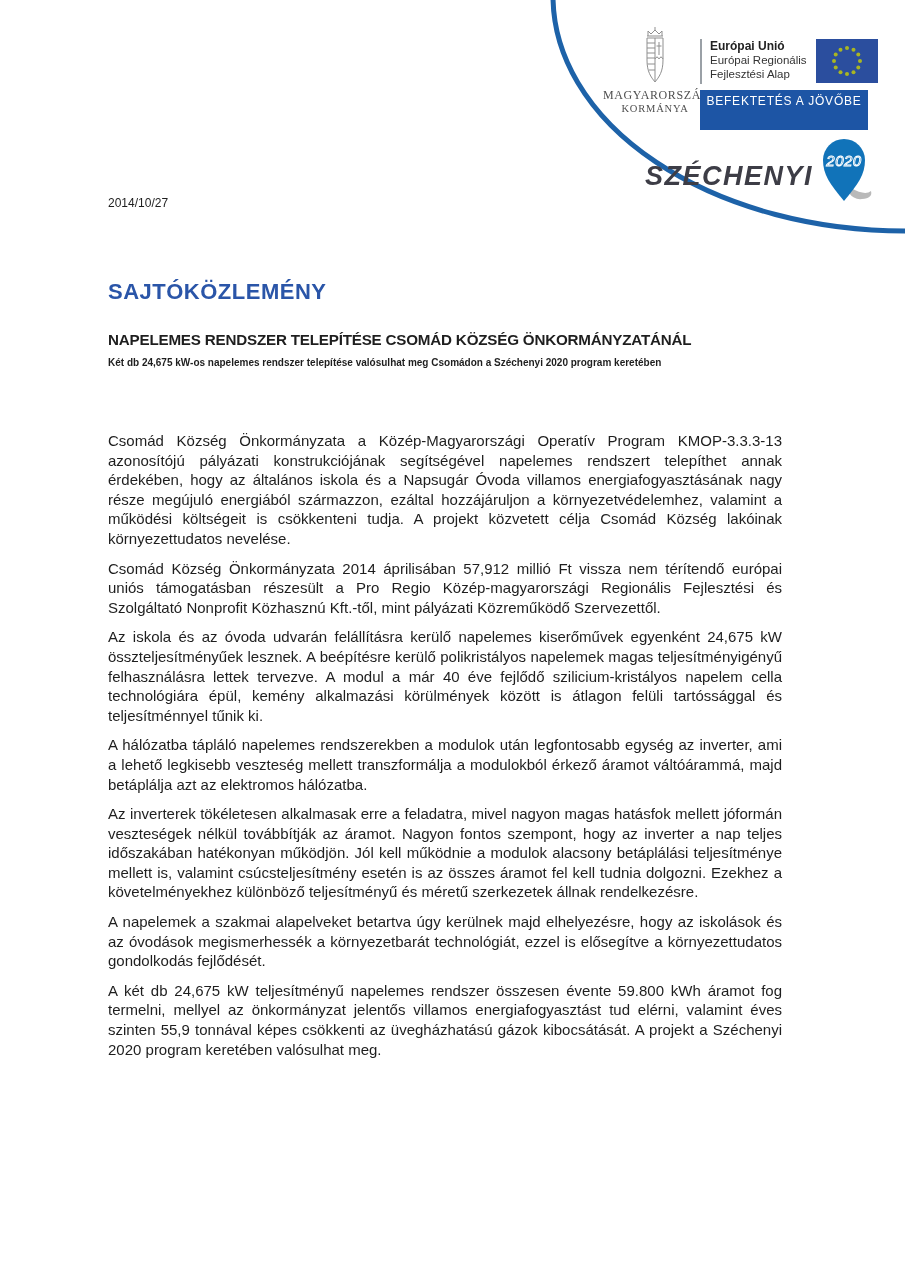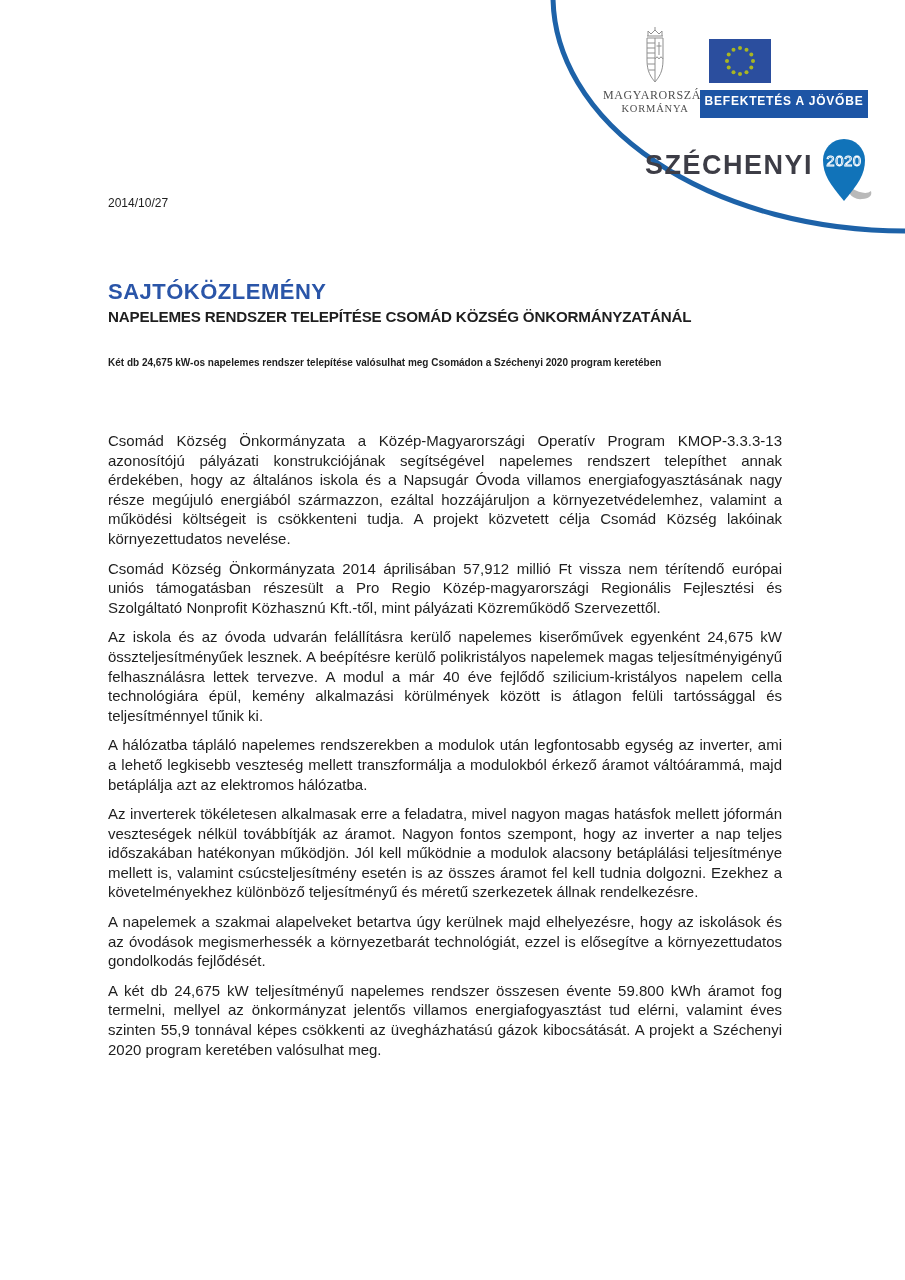--- a/index.html
+++ b/index.html
@@ -20,34 +20,34 @@
   .gov-crest{display:block;margin:0 auto 4px auto;}
   .gov-line1{font-family:"Liberation Serif","DejaVu Serif",serif;font-size:12px;letter-spacing:0.6px;white-space:nowrap;}
   .gov-line2{font-family:"Liberation Serif","DejaVu Serif",serif;font-size:10.5px;letter-spacing:0.8px;white-space:nowrap;}
 
   .eu-block{position:absolute;left:700px;top:39px;display:flex;align-items:flex-start;}
   .eu-text{border-left:2px solid var(--divider_gray);padding-left:8px;height:45px;}
   .eu-l1{font-size:12px;font-weight:bold;line-height:14px;color:#222;white-space:nowrap;}
   .eu-l2,.eu-l3{font-size:11.5px;line-height:14px;color:#333;white-space:nowrap;}
   .eu-flag{margin-left:9px;display:block;}
 
-  .banner{position:absolute;left:700px;top:90px;width:168px;height:28px;background:var(--banner_blue);
-          color:#fff;font-size:12px;font-weight:bold;letter-spacing:0.8px;text-align:center;line-height:22px;white-space:nowrap;}
+  .banner{position:absolute;left:700px;top:90px;width:168px;height:40px;background:var(--banner_blue);
+          color:#fff;font-size:12px;font-weight:normal;letter-spacing:0.8px;text-align:center;line-height:22px;white-space:nowrap;}
 
-  .szechenyi{position:absolute;left:645px;top:150px;display:flex;align-items:flex-start;}
+  .szechenyi{position:absolute;left:645px;top:150px;display:flex;align-items:center;font-style:italic;}
   .szechenyi-word{font-size:27px;font-weight:bold;color:var(--szechenyi_dark);letter-spacing:1.5px;line-height:30px;}
   .pin-wrap{position:relative;margin-left:6px;margin-top:-12px;width:56px;height:64px;}
   .pin-svg{position:absolute;left:0;top:0;}
 
   
   .doc{position:absolute;left:108px;width:690px;}
   .date-line{top:196px;font-size:12px;}
   .org-line{top:224px;font-size:15px;font-weight:bold;}
   .title-line{top:279px;font-size:22px;font-weight:bold;color:var(--heading_blue);letter-spacing:0.5px;}
-  .subtitle-line{top:308px;font-size:15.2px;font-weight:bold;letter-spacing:-0.2px;white-space:nowrap;}
+  .subtitle-line{top:331px;font-size:15.2px;font-weight:bold;letter-spacing:-0.2px;white-space:nowrap;}
   .lead-line{top:353px;font-size:10px;font-weight:bold;text-align:justify;line-height:20px;}
   .body-block{top:431px;font-size:15px;line-height:19.6px;text-align:justify;}
   .body-block p{margin:0 16px 10px 0;}
 </style>
 </head>
 <body>
 
 <div class="page">
 
   <svg class="curve-svg" viewBox="0 0 905 245" aria-hidden="true">
@@ -65,20 +65,25 @@
         <path d="M 7 17 H 15 M 7 22 H 15 M 7 27 H 15 M 7 32 H 15 M 7.5 38 H 15 M 9 44 H 15"></path>
         <path d="M 19 16 V 29 M 16.5 20 H 21.5"></path>
         <path d="M 15 33 q 2 -4 4 0 q 2 -4 4 0"></path>
       </g>
     </svg>
     <div class="gov-line1">MAGYARORSZÁG</div>
     <div class="gov-line2">KORMÁNYA</div>
   </div>
 
   <div class="eu-block">
+    <div class="eu-text">
+      <div class="eu-l1">Európai Unió</div>
+      <div class="eu-l2">Európai Regionális</div>
+      <div class="eu-l3">Fejlesztési Alap</div>
+    </div>
     <svg class="eu-flag" width="62" height="44" viewBox="0 0 62 44" aria-hidden="true">
       <rect x="0" y="0" width="62" height="44" fill="var(--flag_blue)"></rect>
       <g fill="var(--star_green)">
         <circle cx="44" cy="22" r="2"></circle>
           <circle cx="42.3" cy="28.5" r="2"></circle>
         <circle cx="37.5" cy="33.3" r="2"></circle>
           <circle cx="31" cy="35" r="2"></circle>
         <circle cx="24.5" cy="33.3" r="2"></circle>
           <circle cx="19.7" cy="28.5" r="2"></circle>
         <circle cx="18" cy="22" r="2"></circle>

